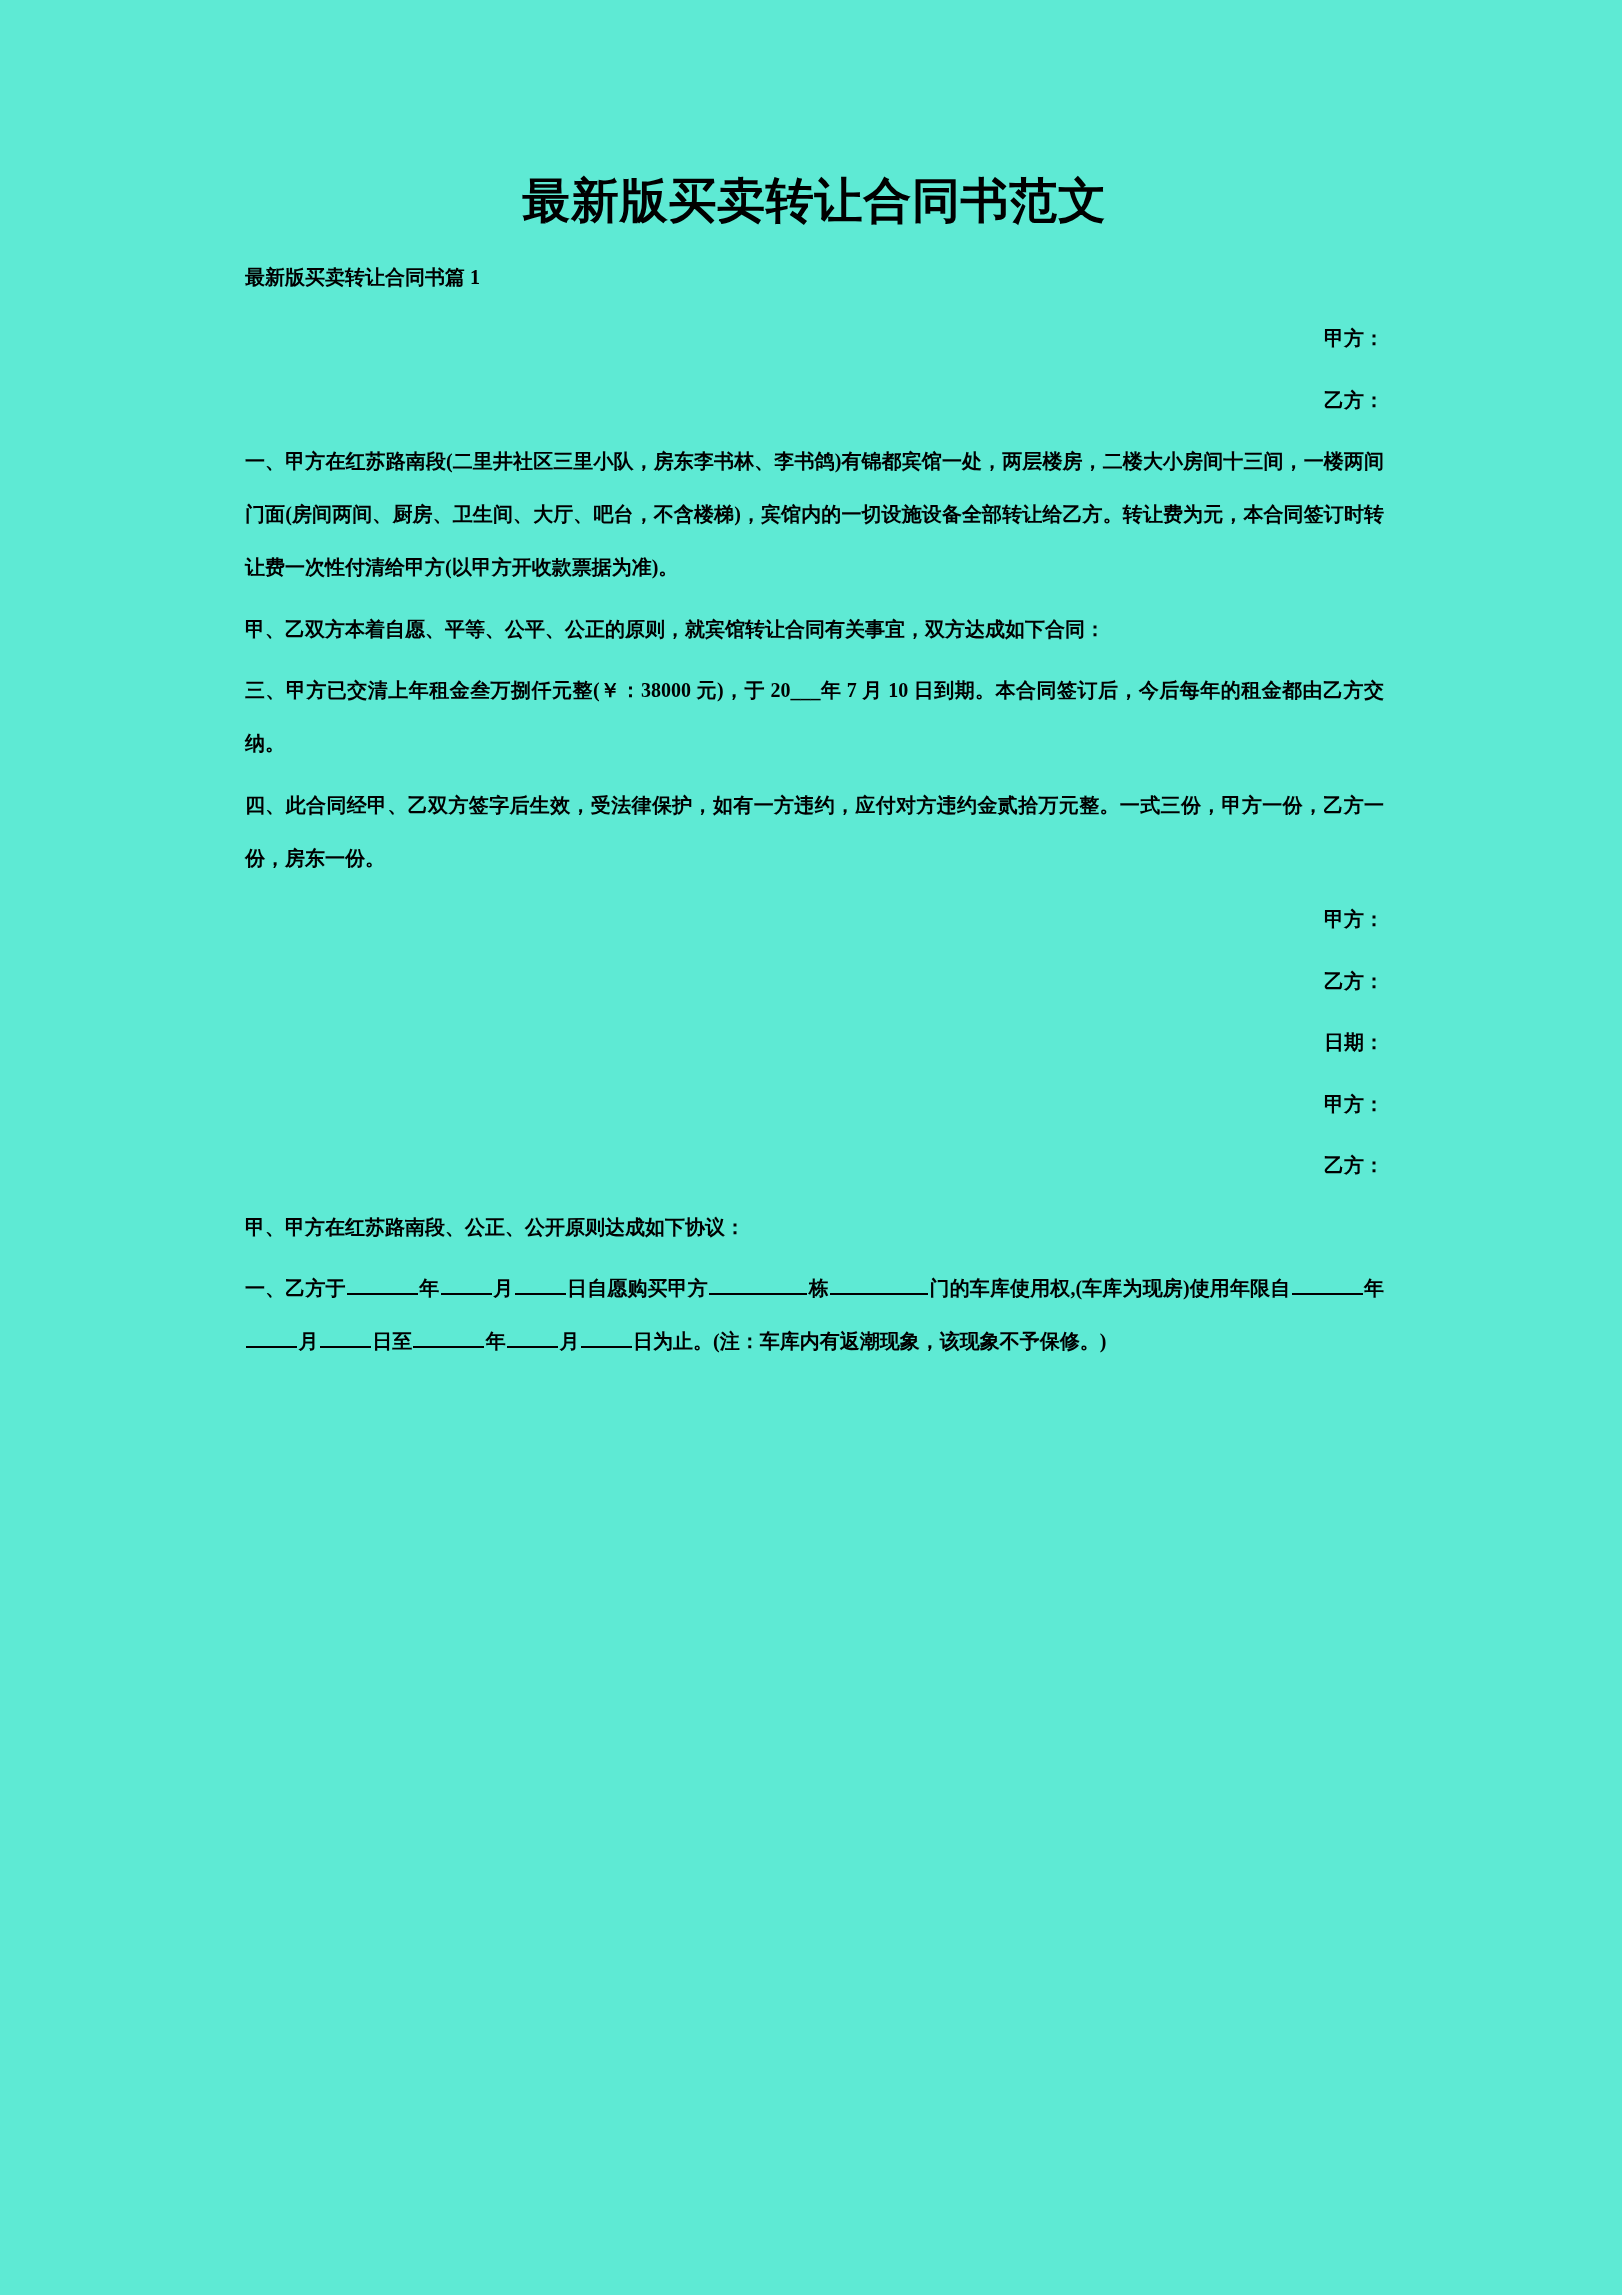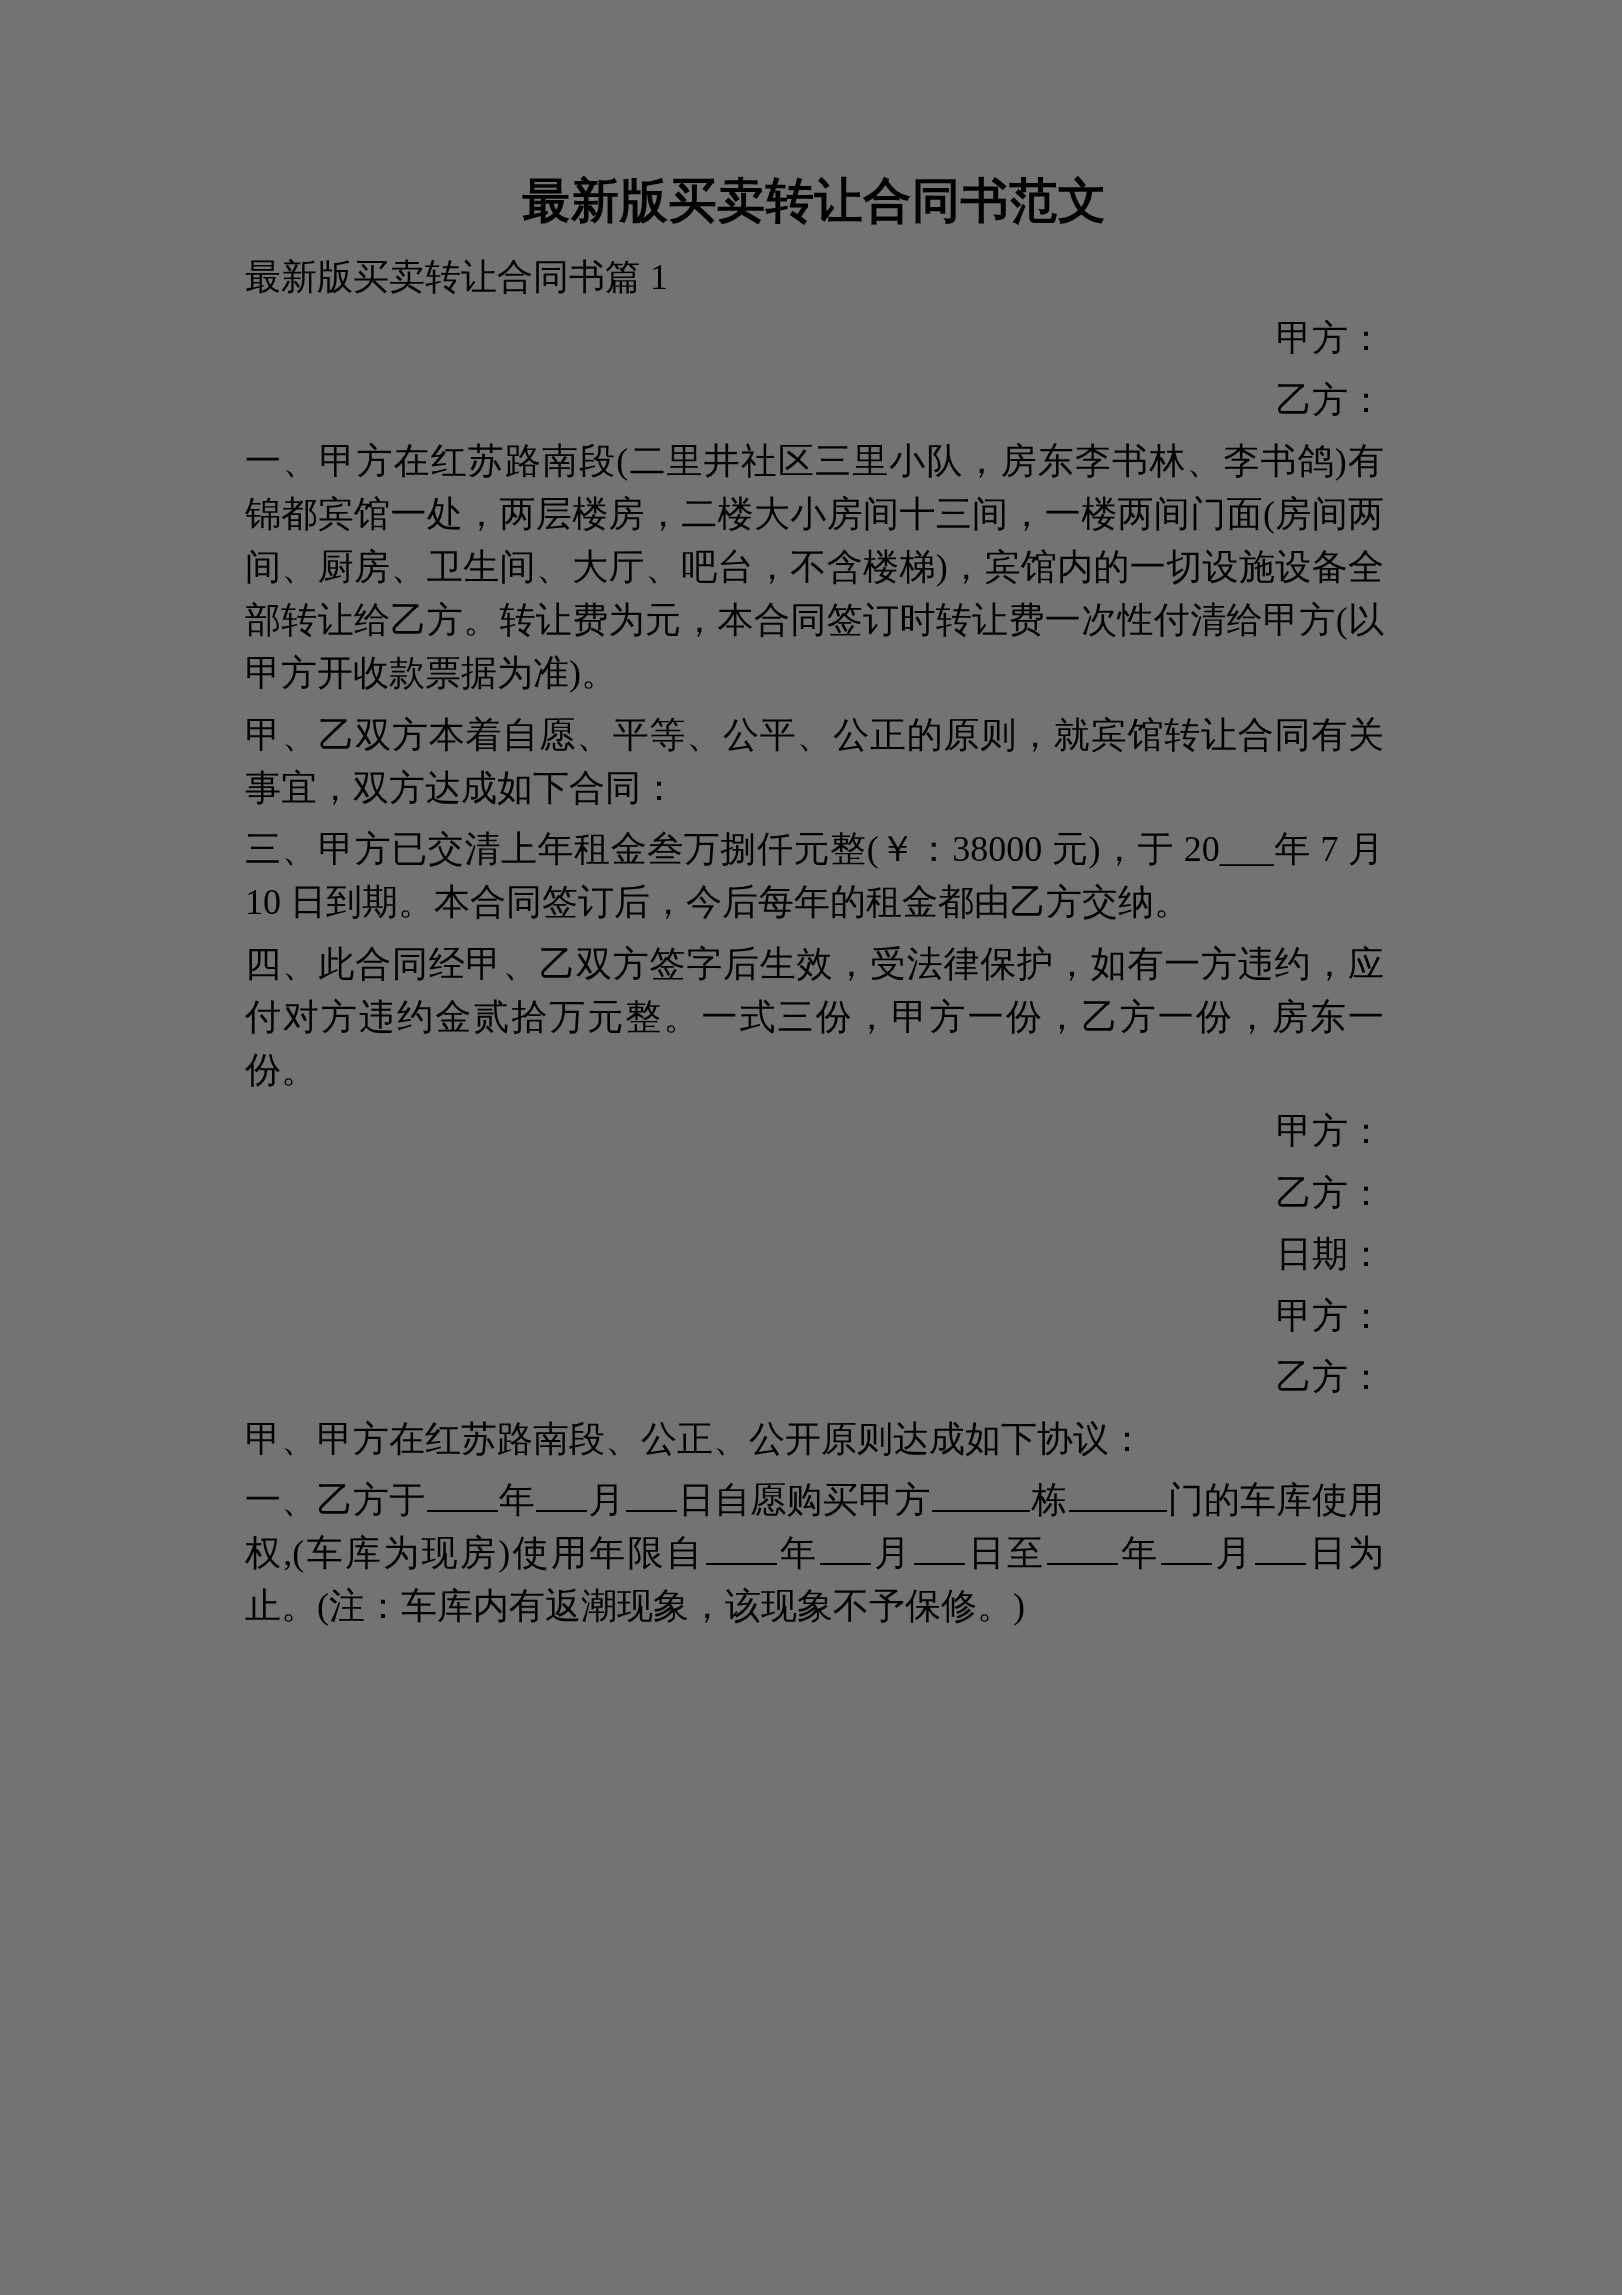--- a/index.html
+++ b/index.html
@@ -12,21 +12,21 @@
     height: 2295px;
     font-family: "Liberation Serif", "DejaVu Serif", serif;
     color: #000000;
     -webkit-font-smoothing: none;
   }
 
   #page {
     position: relative;
     width: 1623px;
     height: 2295px;
-    background: #737373;
+    background: #5eead4;
     overflow: hidden;
   }
 
   #content {
     position: absolute;
     left: 245px;
     top: 173px;
     width: 1139px;
   }
 
@@ -34,26 +34,27 @@
     font-size: 48px;
     line-height: 1.16;
     font-weight: 700;
     text-align: center;
     letter-spacing: 0.7px;
     margin: 0 0 22px 0;
     white-space: nowrap;
   }
 
   .para {
-    font-size: 36px;
+    font-size: 20px;
     line-height: 53px;
     margin: 0 0 8.5px 0;
     text-align: justify;
     text-justify: inter-character;
     word-break: break-all;
+    font-weight: bold;
   }
 
   .para.sub-head {
     text-align: left;
   }
 
   .para.short {
     text-align: right;
   }
 

